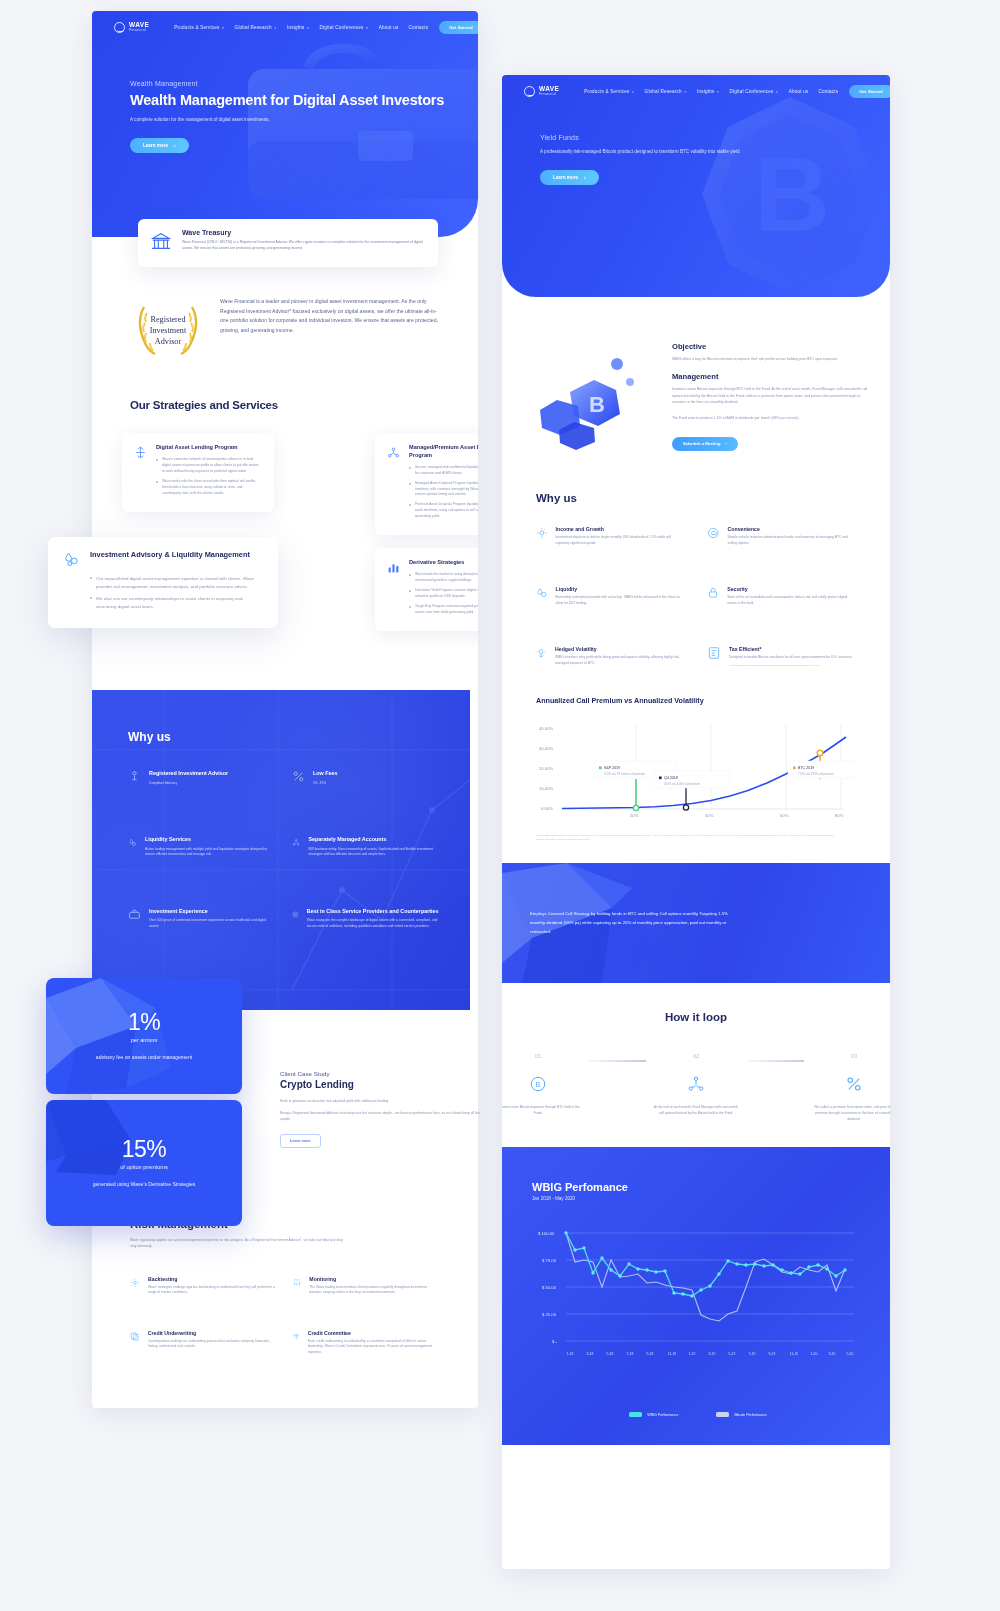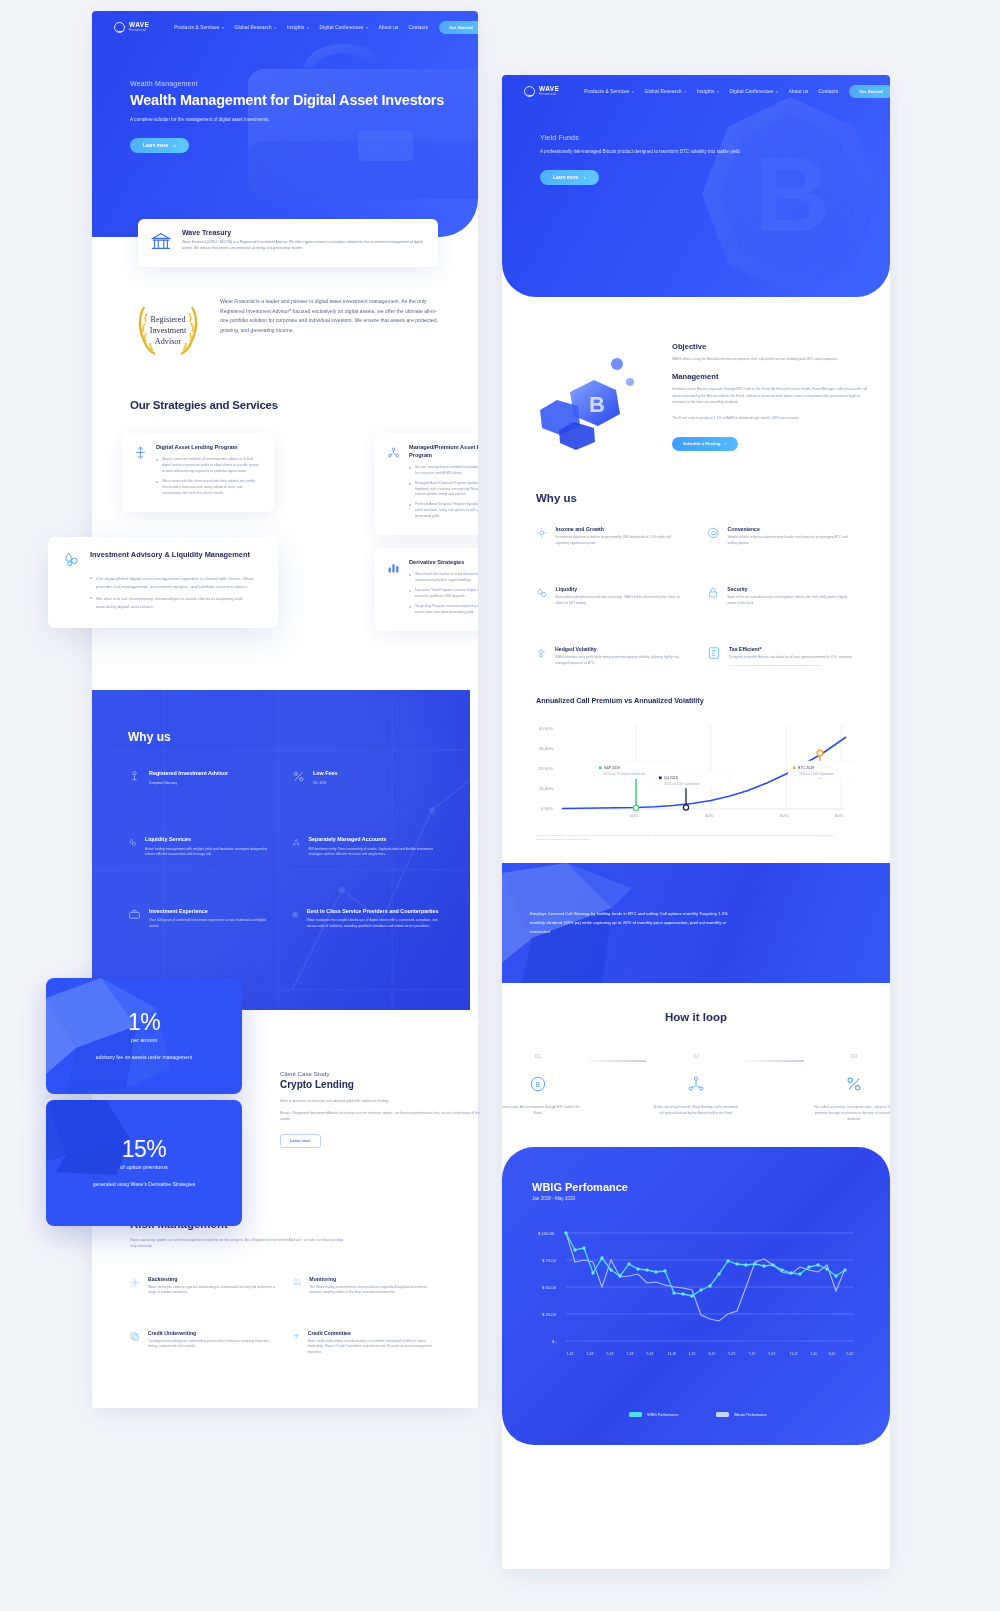--- a/index.html
+++ b/index.html
@@ -250,21 +250,21 @@
   .hiw-step{ flex:0 0 100px; text-align:center; }
   .hiw-num{ font-size:6px; color:#b9c0dd; margin-bottom:13px;}
   .hiw-icon{ height:24px; display:flex; align-items:center; justify-content:center; margin-bottom:9px;}
   .hiw-text{ font-size:3.3px; color:#8b93b6; line-height:1.8; padding:0 6px;}
   .hiw-conn{ flex:0 0 58px; height:1.5px; margin-top:7px; background:linear-gradient(90deg,rgba(200,208,235,.15),#c3cae6);}
 
   
   .perf{
     position:relative; margin-top:24px; height:298px;
     background: linear-gradient(135deg,#3a57f5 0%,#2f47ea 55%,#3c5cf9 100%);
-    overflow:hidden; padding: 34px 26px 0 30px; border-radius: 32px;
+    overflow:hidden; padding: 34px 26px 0 30px;
   }
   .perf-title{font-size:11px; font-weight:700; color:#fff;}
   .perf-sub{font-size:4.6px; color:rgba(255,255,255,.82); margin-top:3px;}
   .legend{ display:flex; gap:38px; justify-content:center; margin-top:8px;}
   .legend-item{display:flex; align-items:center; gap:5px;}
   .legend-sw{width:13px; height:5px; border-radius:1.5px;}
   .legend-lbl{font-size:3.6px; color:rgba(255,255,255,.92);}
 </style>
 </head>
 <body>

